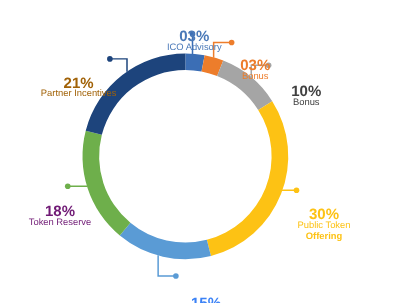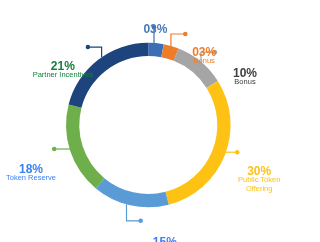--- a/index.html
+++ b/index.html
@@ -47,30 +47,30 @@
     line-height: 11px;
     letter-spacing: 0px;
   }
   .lbl .name {
     display: block;
     font-size: 7.5px;
     line-height: 9.5px;
     letter-spacing: 0px;
   }
   .lbl .pct + .name { margin-top: -2.0px; }
-  .lbl .name + .name { margin-top: -0.8px; }
+  .lbl .name + .name { margin-top: -0.8px; font-weight: bold; }
 
   
-  #lbl-partner { left: 62.9px;  top: 40.7px;  color: #15803d; }
+  #lbl-partner { left: 62.9px;  top: 40.7px;  color: #a16207; }
   #lbl-ico     { left: 155.4px; top: 3.6px;  color: #4a79b8; }
   #lbl-bounty  { left: 204.2px; top: 26.7px;  color: #ed7d2b; }
   #lbl-bonus   { left: 245px; top: 48.2px;  color: #404040; }
   #lbl-public  { left: 259.2px; top: 146.1px; color: #fdc214; }
   #lbl-verime  { left: 164.8px; top: 217.2px; color: #3b82f6; }
-  #lbl-reserve { left: 31px;  top: 144.2px; color: #3b82f6; }
+  #lbl-reserve { left: 48px;  top: 144.2px; color: #701a75; }
 </style>
 </head>
 <body>
 
 <div id="chart-root">
   <svg class="donut-svg" viewBox="0 0 284 242">
     <g id="slices">
         <path d="M 148.3 42.7 A 82.3 82.3 0 0 1 163.72148219040514 44.157759265028915 L 161.229310706415 57.222179699720485 A 69 69 0 0 0 148.3 56 Z" fill="#3b6eb5"></path>
         <path d="M 163.72148219040514 44.157759265028915 A 82.3 82.3 0 0 1 178.596650685949 48.479395211396906 L 173.7005941352428 60.845422473710656 A 69 69 0 0 0 161.229310706415 57.222179699720485 Z" fill="#ed7d2b"></path>
         <path d="M 178.596650685949 48.479395211396906 A 82.3 82.3 0 0 1 217.78818826881587 80.90145477322858 L 206.55862685963905 88.02795114644924 A 69 69 0 0 0 173.7005941352428 60.845422473710656 Z" fill="#a5a5a5"></path>
@@ -97,20 +97,21 @@
       </g>
   </svg>
 
   <div class="lbl" id="lbl-partner">
     <span class="pct">21%</span>
     <span class="name">Partner Incentives</span>
   </div>
 
   <div class="lbl" id="lbl-ico">
     <span class="pct">03%</span>
+    <span class="name">ICO Advisory</span>
   </div>
 
   <div class="lbl" id="lbl-bounty">
     <span class="pct">03%</span>
     <span class="name">Bonus</span>
   </div>
 
   <div class="lbl" id="lbl-bonus">
     <span class="pct">10%</span>
     <span class="name">Bonus</span>

